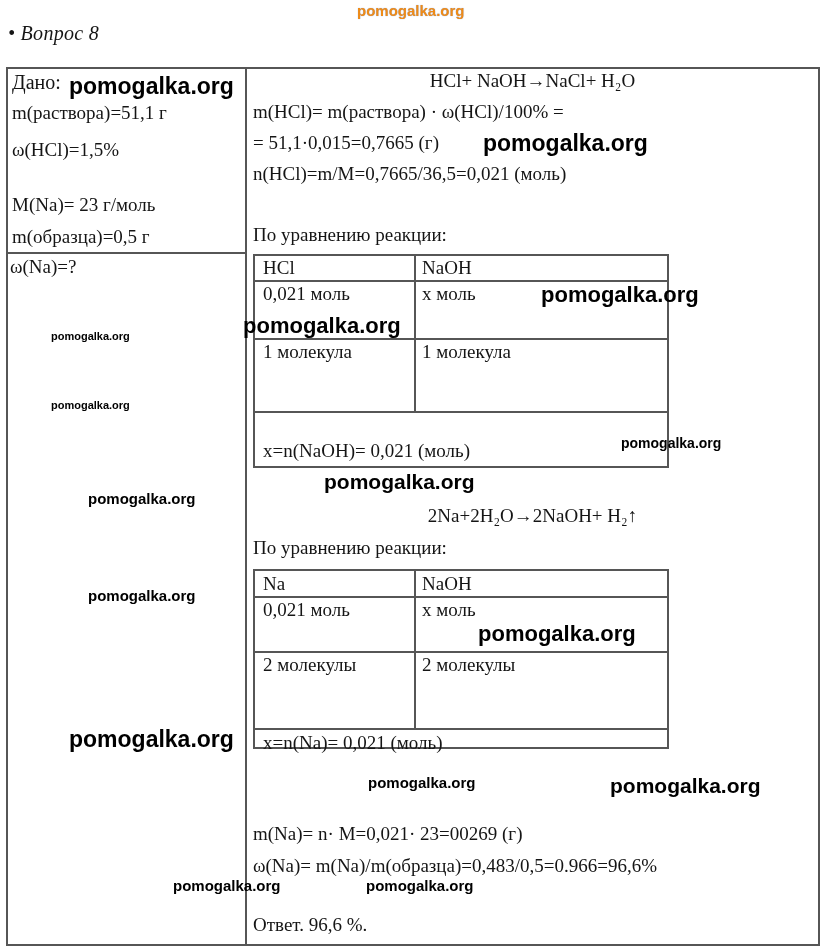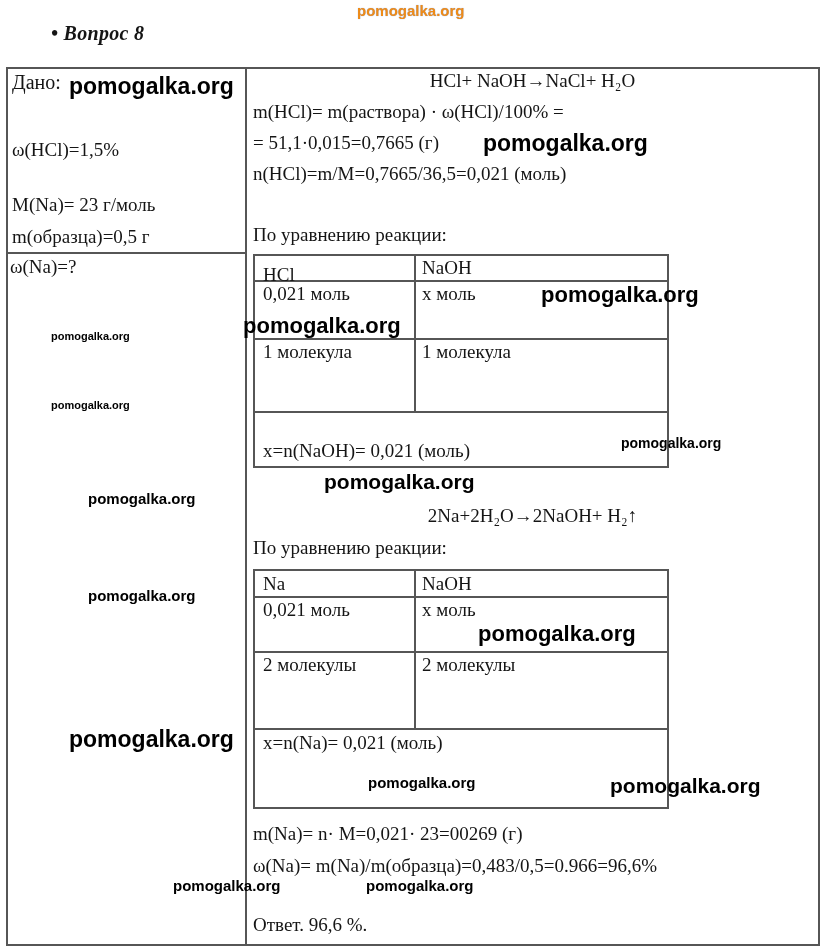--- a/index.html
+++ b/index.html
@@ -3,21 +3,21 @@
 <meta charset="utf-8">
 <style>
   * { margin:0; padding:0; box-sizing:border-box; }
   html,body { background:#ffffff; }
   .page {
     position:relative; width:824px; height:948px; background:#fff;
     font-family:"Liberation Serif", serif; color:#151515; overflow:hidden;
   }
   .heading {
     position:absolute; left:8px; top:22px;
-    font-size:20px; font-weight:bold; font-style:italic; letter-spacing:.3px;margin-left:43px;
+    font-size:20px; font-weight:normal; font-style:italic; letter-spacing:.3px;
   }
   .main-box {
     position:absolute; left:6px; top:67px; width:814px; height:879px;
     border:2px solid #565656;
   }
   .vdiv { position:absolute; left:237px; top:0; width:2px; height:100%; background:#565656; }
   .left-hdiv { position:absolute; left:0; top:183px; width:237px; height:2px; background:#565656; }
   .t { position:absolute; font-size:19px; white-space:nowrap; }
   .center { text-align:center; }
   .itable { position:absolute; border:2px solid #565656; background:transparent; }
@@ -56,20 +56,21 @@
   <div class="heading">• Вопрос 8</div>
 
   <div class="main-box">
     <div class="vdiv"></div>
     <div class="left-hdiv"></div>
   </div>
 
   <div class="t" style="left:12px; top:71px; font-size:20px;">Дано:</div>
   <div class="wm wm2">pomogalka.org</div>
 
+  <div class="t" style="left:12px; top:102px;">m(раствора)=51,1 г</div>
   <div class="t" style="left:12px; top:139px;">ω(HCl)=1,5%</div>
   <div class="t" style="left:12px; top:194px;">M(Na)= 23 г/моль</div>
   <div class="t" style="left:12px; top:226px;">m(образца)=0,5 г</div>
   <div class="t" style="left:10px; top:256px;">ω(Na)=?</div>
 
   <div class="wm wm6">pomogalka.org</div>
   <div class="wm wm7">pomogalka.org</div>
   <div class="wm wm10">pomogalka.org</div>
   <div class="wm wm11">pomogalka.org</div>
   <div class="wm wm13">pomogalka.org</div>
@@ -80,37 +81,37 @@
   <div class="wm wm3">pomogalka.org</div>
   <div class="t" style="left:253px; top:163px;">n(HCl)=m/M=0,7665/36,5=0,021 (моль)</div>
 
   <div class="t" style="left:253px; top:224px;">По уравнению реакции:</div>
 
   <div class="itable" style="left:253px; top:254px; width:416px; height:214px;">
     <div class="vline" style="left:159px; height:155px;"></div>
     <div class="hline" style="top:24px;"></div>
     <div class="hline" style="top:82px;"></div>
     <div class="hline" style="top:155px;"></div>
-    <div class="cell" style="left:8px;  top:8px;">HCl</div>
+    <div class="cell" style="left:8px;  top:1px;">HCl</div>
     <div class="cell" style="left:167px; top:1px;">NaOH</div>
     <div class="cell" style="left:8px;  top:27px;">0,021 моль</div>
     <div class="cell" style="left:167px; top:27px;">x моль</div>
     <div class="cell" style="left:8px;  top:85px;">1 молекула</div>
     <div class="cell" style="left:167px; top:85px;">1 молекула</div>
     <div class="cell" style="left:8px;  top:160px;margin-top:24px;">x=n(NaOH)= 0,021 (моль)</div>
   </div>
   <div class="wm wm4">pomogalka.org</div>
   <div class="wm wm5">pomogalka.org</div>
   <div class="wm wm8">pomogalka.org</div>
   <div class="wm wm9">pomogalka.org</div>
 
   <div class="t center" style="left:245px; top:505px; width:575px;">2Na+2H₂O→2NaOH+ H₂↑</div>
   <div class="t" style="left:253px; top:537px;">По уравнению реакции:</div>
 
-  <div class="itable" style="left:253px; top:569px; width:416px; height:240px;padding-left:12px;">
+  <div class="itable" style="left:253px; top:569px; width:416px; height:180px;padding-left:12px;">
     <div class="vline" style="left:159px; height:157px;"></div>
     <div class="hline" style="top:25px;"></div>
     <div class="hline" style="top:80px;"></div>
     <div class="hline" style="top:157px;"></div>
     <div class="cell" style="left:8px;  top:2px;">Na</div>
     <div class="cell" style="left:167px; top:2px;">NaOH</div>
     <div class="cell" style="left:8px;  top:28px;">0,021  моль</div>
     <div class="cell" style="left:167px; top:28px;">x моль</div>
     <div class="cell" style="left:8px;  top:83px;">2 молекулы</div>
     <div class="cell" style="left:167px; top:83px;">2 молекулы</div>

